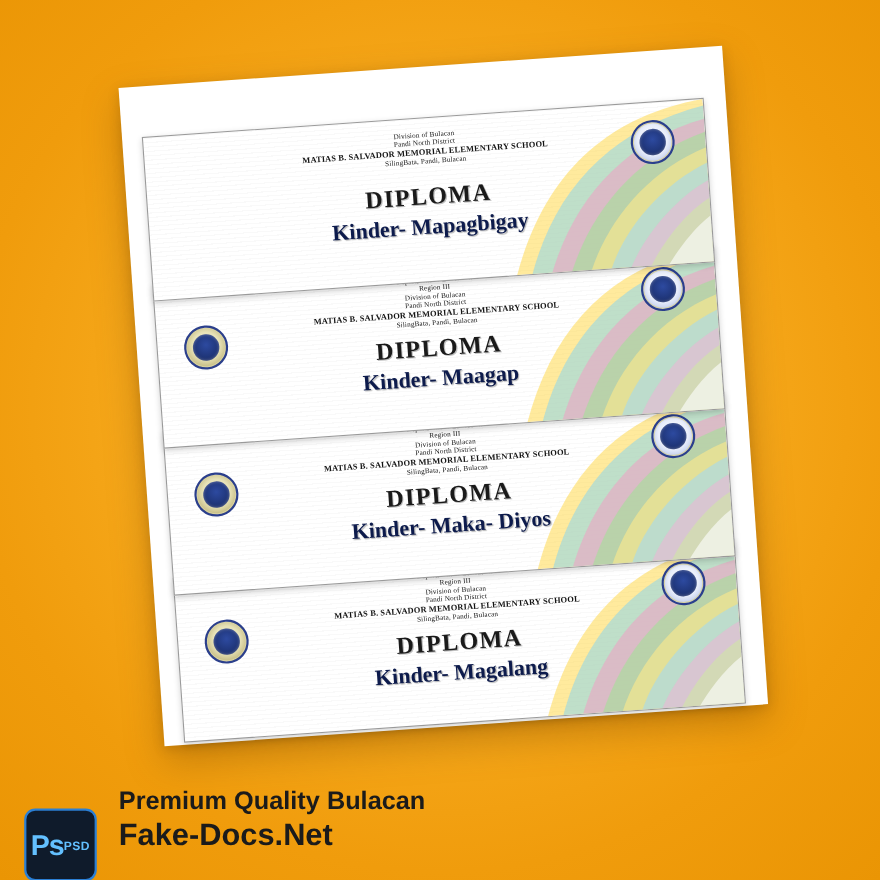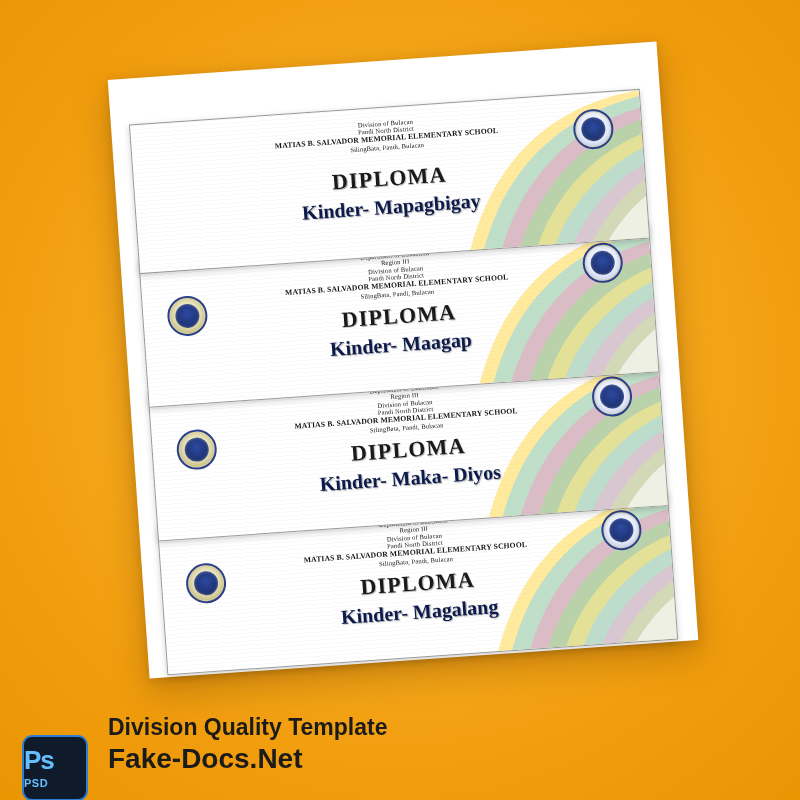--- a/index.html
+++ b/index.html
@@ -175,22 +175,22 @@
     box-sizing: border-box;
   }
   #ps-badge {
     width: 62px;
     height: 62px;
     border-radius: 10px;
     background: #0f1b2b;
     border: 2px solid #2b7fd4;
     color: #63c0ff;
     display: flex;
-    flex-direction: column;
-    align-items: flex-start;
+    flex-direction: row;
+    align-items: center;
     justify-content: center;
     flex: 0 0 auto;
     margin-top: 45px;
   }
   #ps-badge .ps-top {
     font-family: "Liberation Sans", sans-serif;
     font-size: 26px;
     font-weight: bold;
     line-height: 1;
     letter-spacing: -1px;
@@ -360,18 +360,18 @@
 
     </div>
   </div>
 
   <div id="footer">
     <div id="ps-badge">
       <span class="ps-top">Ps</span>
       <span class="ps-bot">PSD</span>
     </div>
     <div id="footer-text">
-      <div class="line1">Division Quality Template</div>
+      <div class="line1">Premium Quality Bulacan</div>
       <div class="line2">Fake-Docs.Net</div>
     </div>
   </div>
 
 </div>
 
 </body></html>

